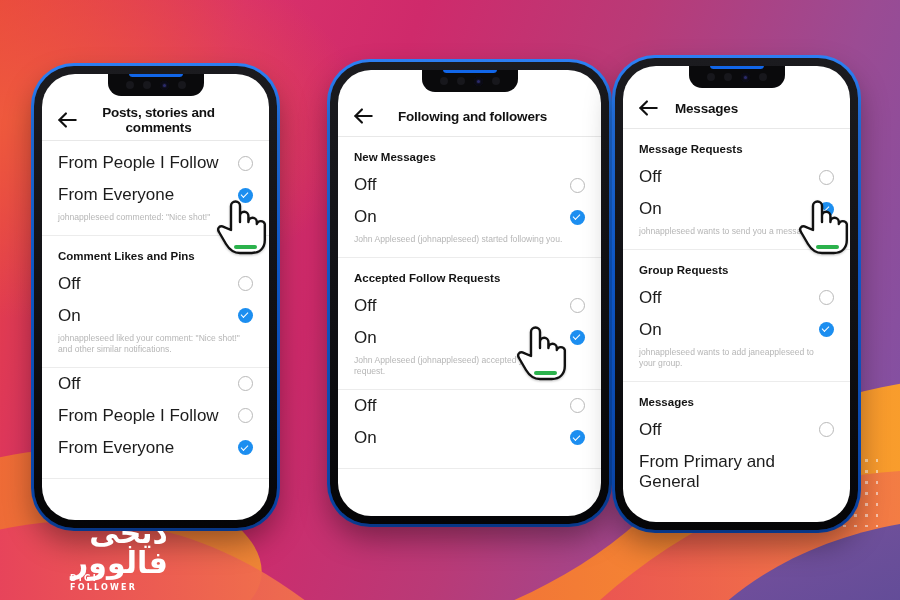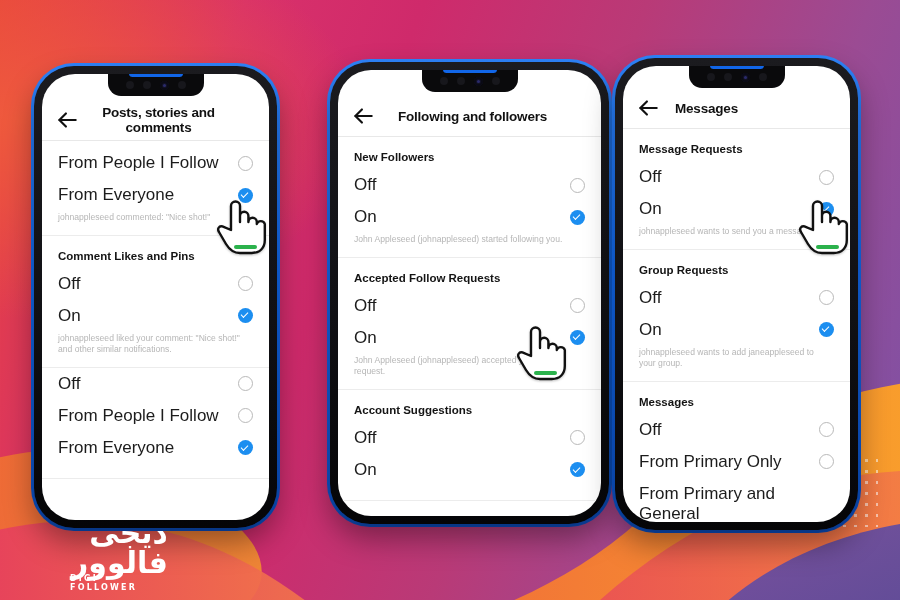--- a/index.html
+++ b/index.html
@@ -220,21 +220,21 @@
           <svg viewBox="0 0 24 24" fill="none" stroke="#111" stroke-width="2" stroke-linecap="round" stroke-linejoin="round">
             <line x1="20" y1="12" x2="5" y2="12"></line>
               <polyline points="11 18 5 12 11 6"></polyline>
           </svg>
         </span>
         <span class="apptitle">Following and followers</span>
       </div>
       <div class="sep"></div>
 
       <div class="list">
-        <div class="grouphead">New Followers</div>
+        <div class="grouphead">New Messages</div>
         <div class="row">
           <span class="label">Off</span>
           <span class="radio"></span>
         </div>
         <div class="row">
           <span class="label">On</span>
           <span class="radio on"></span>
         </div>
         <div class="hint">John Appleseed (johnappleseed) started following you.</div>
       </div>
@@ -248,21 +248,20 @@
         </div>
         <div class="row">
           <span class="label">On</span>
           <span class="radio on"></span>
         </div>
         <div class="hint">John Appleseed (johnappleseed) accepted your follow request.</div>
       </div>
       <div class="divider"></div>
 
       <div class="list">
-        <div class="grouphead">Account Suggestions</div>
         <div class="row">
           <span class="label">Off</span>
           <span class="radio"></span>
         </div>
         <div class="row">
           <span class="label">On</span>
           <span class="radio on"></span>
         </div>
       </div>
       <div class="divider" style="margin-top:14px;"></div>
@@ -329,24 +328,20 @@
       </div>
       <div class="divider"></div>
 
       <div class="list">
         <div class="grouphead">Messages</div>
         <div class="row">
           <span class="label">Off</span>
           <span class="radio"></span>
         </div>
         <div class="row">
-          <span class="label">From Primary Only</span>
-          <span class="radio"></span>
-        </div>
-        <div class="row">
           <span class="label">From Primary and General</span>
           <span class="radio" style="opacity:0"></span>
         </div>
       </div>
     </div>
   </div>
 </div>
 
 <div class="hand" style="left:796px; top:196px;">
   <svg viewBox="0 0 52 62">

